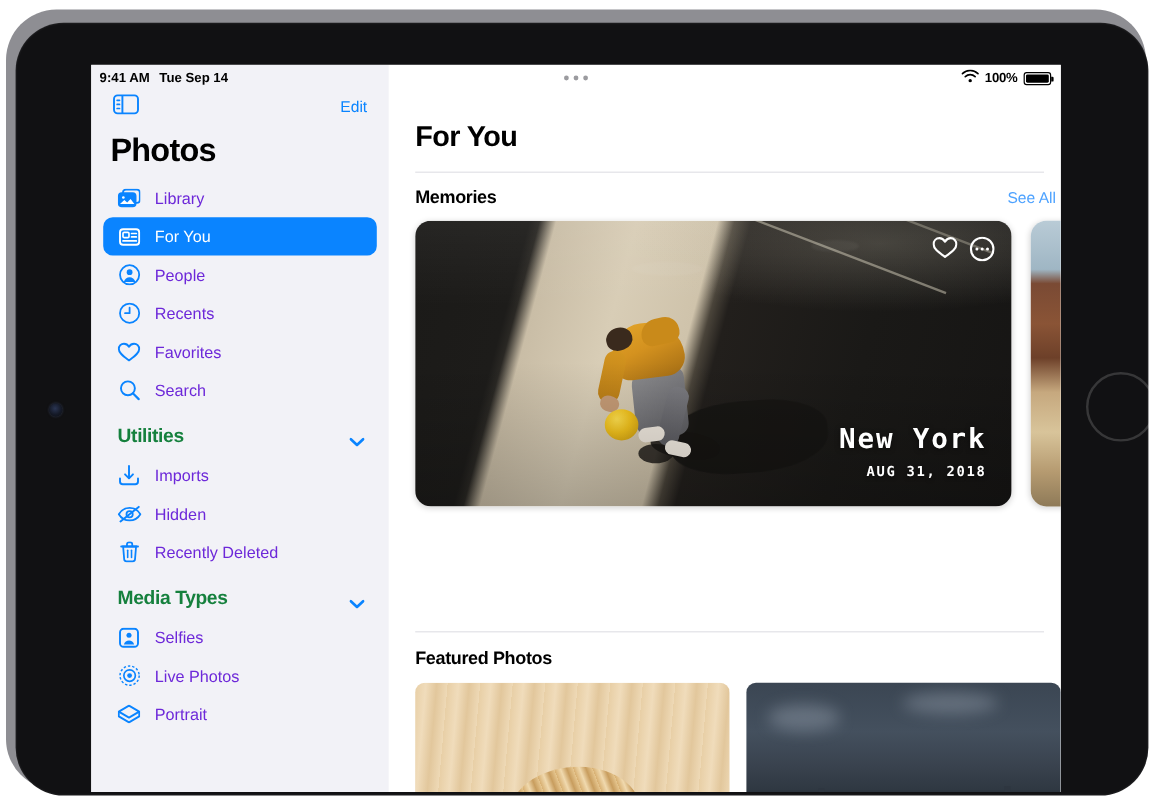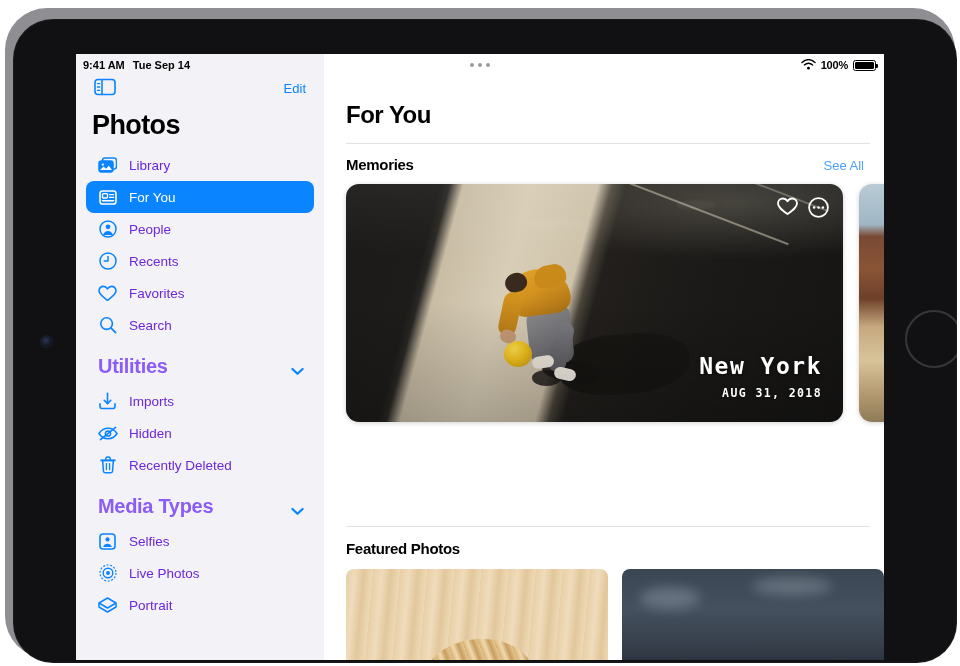--- a/index.html
+++ b/index.html
@@ -101,37 +101,37 @@
   .nav-wrap .nav-item{ margin-bottom:0px; }
   .nav-item.selected{ background:#0a84ff; color:#fff; }
   .nav-item.selected svg{ stroke:#fff; fill:none; }
   .nav-item .ico{ width:21px; height:21px; display:flex; align-items:center; justify-content:center; flex:0 0 21px;}
   .nav-item svg{ stroke:#0a84ff; fill:none; stroke-width:1.5; }
 
   .section-head{
     display:flex; align-items:center; justify-content:space-between;
     padding:14px 20px 7px 22px;
   }
-  .section-head .lbl{ font-size:20px; font-weight:bold; color:#8b5cf6; letter-spacing:-.3px;}
+  .section-head .lbl{ font-size:16px; font-weight:bold; color:#15803d; letter-spacing:-.3px;}
   .chev{ width:13px; height:9px; }
   .chev svg{ stroke:#0a84ff; fill:none; stroke-width:2.2; }
 
   
   #content{
     position:absolute; left:248px; top:0; width:560px; height:606px;
     background:#fff; overflow:hidden;
   }
   #content-title{
     font-size:24px; font-weight:bold; letter-spacing:-.5px; color:#000;
     padding:47px 0 0 22px;
   }
   .hr{ height:1px; background:#e2e2e6; margin:14px 14px 0 22px; }
   .sec-row{
     display:flex; align-items:baseline; justify-content:space-between;
-    padding:12px 20px 0 22px;
+    padding:12px 4px 0 22px;
   }
   .sec-title{ font-size:15px; font-weight:bold; color:#000; letter-spacing:-.3px;}
   .see-all{ font-size:13px; color:#4da2ff; cursor:pointer; }
 
   
   #memory-strip{ position:relative; margin-top:11px; padding-left:22px; height:330px;}
   .mem-card{
     position:absolute; top:0; width:497px; height:238px;
     border-radius:13px; overflow:hidden;
     box-shadow:0 1px 5px rgba(0,0,0,.18);

